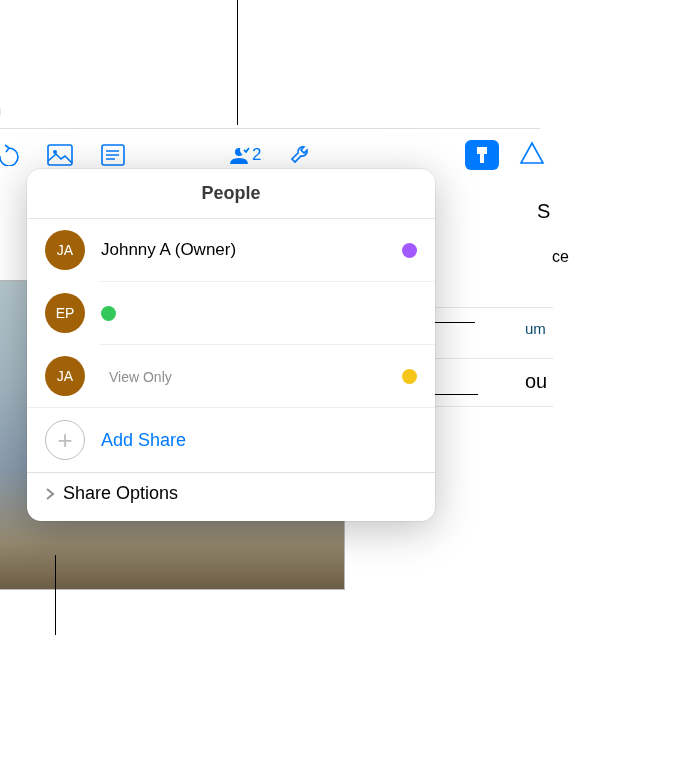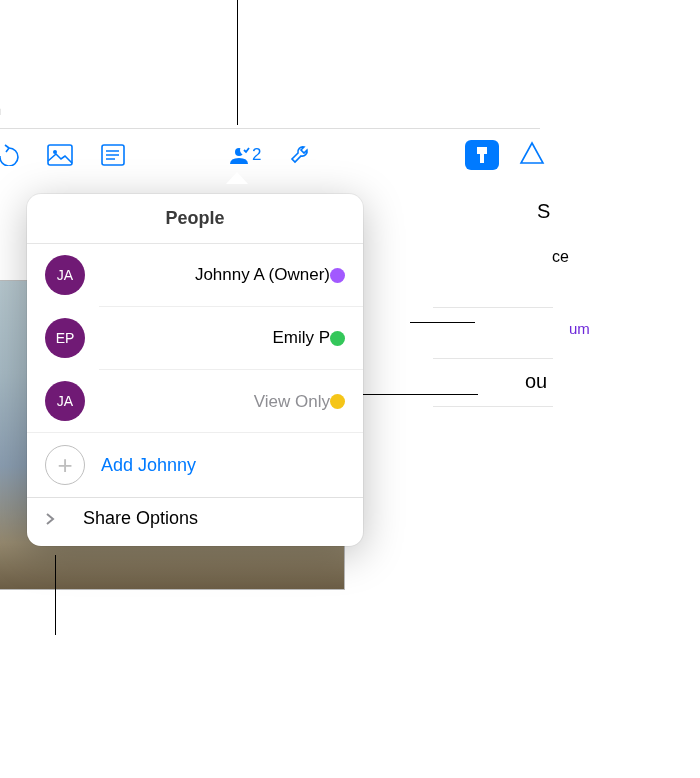--- a/index.html
+++ b/index.html
@@ -78,22 +78,21 @@
       top: 248px;
       left: 552px;
       font-size: 16px;
       color: #000;
     }
     .sidebar-um {
       position: absolute;
       top: 320px;
       left: 525px;
       font-size: 15px;
-      color: #6d28d9;
-      margin-left: 44px;
+      color: #0c4a6e;
     }
     .sidebar-ou {
       position: absolute;
       top: 370px;
       left: 525px;
       font-size: 20px;
       color: #000;
     }
     .sidebar-divider1 {
       position: absolute;
@@ -120,23 +119,23 @@
       position: absolute;
       top: 280px;
       left: -10px;
       width: 355px;
       height: 310px;
       background: linear-gradient(180deg, #b4c5cc 0%, #a5b8c2 30%, #8a9db0 60%, #94886e 85%, #6b5d45 100%);
       border: 1px solid #bbb;
     }
     .popover {
       position: absolute;
-      top: 194px;
+      top: 169px;
       left: 27px;
-      width: 336px;
+      width: 408px;
       background: #fff;
       border-radius: 14px;
       box-shadow: 0 8px 40px rgba(0,0,0,0.25), 0 0 0 1px rgba(0,0,0,0.05);
       overflow: hidden;
     }
     .popover-arrow {
       position: absolute;
       top: 172px;
       left: 226px;
       width: 22px;
@@ -161,44 +160,44 @@
     }
     .person-divider {
       height: 1px;
       background: #eee;
       margin-left: 72px;
     }
     .avatar {
       width: 40px;
       height: 40px;
       border-radius: 50%;
-      background: #701a75;
+      background: #a16207;
       color: #fff;
       display: flex;
       align-items: center;
       justify-content: center;
       font-size: 14px;
       margin-right: 16px;
       flex-shrink: 0;
     }
     .person-info {
       flex: 1;
       display: flex;
       flex-direction: column;
-      text-align: right;
     }
     .person-name {
       font-size: 17px;
       color: #000;
       font-weight: 400;
     }
     .person-sub {
-      font-size: 17px;
+      font-size: 14px;
       color: #8e8e93;
       margin-top: 1px;
+      margin-left: 8px;
     }
     .color-dot {
       width: 15px;
       height: 15px;
       border-radius: 50%;
       flex-shrink: 0;
     }
     .add-people-row {
       display: flex;
       align-items: center;
@@ -229,21 +228,20 @@
       align-items: flex-start;
     }
     .chevron-right {
       margin-right: 8px;
       margin-top: 4px;
       color: #8e8e93;
     }
     .share-info {
       display: flex;
       flex-direction: row;
-      margin-left: 20px;
     }
     .share-title {
       font-size: 18px;
       color: #000;
     }
     .share-sub {
       font-size: 14px;
       color: #8e8e93;
       margin-top: 2px;
     }
@@ -359,38 +357,35 @@
     <div class="avatar">JA</div>
     <div class="person-info">
       <div class="person-name">Johnny A (Owner)</div>
     </div>
     <div class="color-dot" style="background:#a259ff;"></div>
   </div>
   <div class="person-divider"></div>
 
   <div class="person-row">
     <div class="avatar">EP</div>
-    <div class="person-info">
-      <div class="person-name">Emily P</div>
-    </div>
     <div class="color-dot" style="background:#34c75a;"></div>
   </div>
   <div class="person-divider"></div>
 
   <div class="person-row">
     <div class="avatar">JA</div>
     <div class="person-info">
       <div class="person-sub">View Only</div>
     </div>
     <div class="color-dot" style="background:#f5c518;"></div>
   </div>
 
   <div class="add-people-row">
     <div class="add-circle">+</div>
-    <div class="add-label">Add Johnny</div>
+    <div class="add-label">Add Share</div>
   </div>
 
   <div class="share-options-row">
     <div class="chevron-right">
       <svg width="10" height="14" viewBox="0 0 10 14">
           <path d="M2 2 L8 7 L2 12" stroke="#8e8e93" stroke-width="2" fill="none"></path>
         </svg>
     </div>
     <div class="share-info">
       <div class="share-title">Share Options</div>

